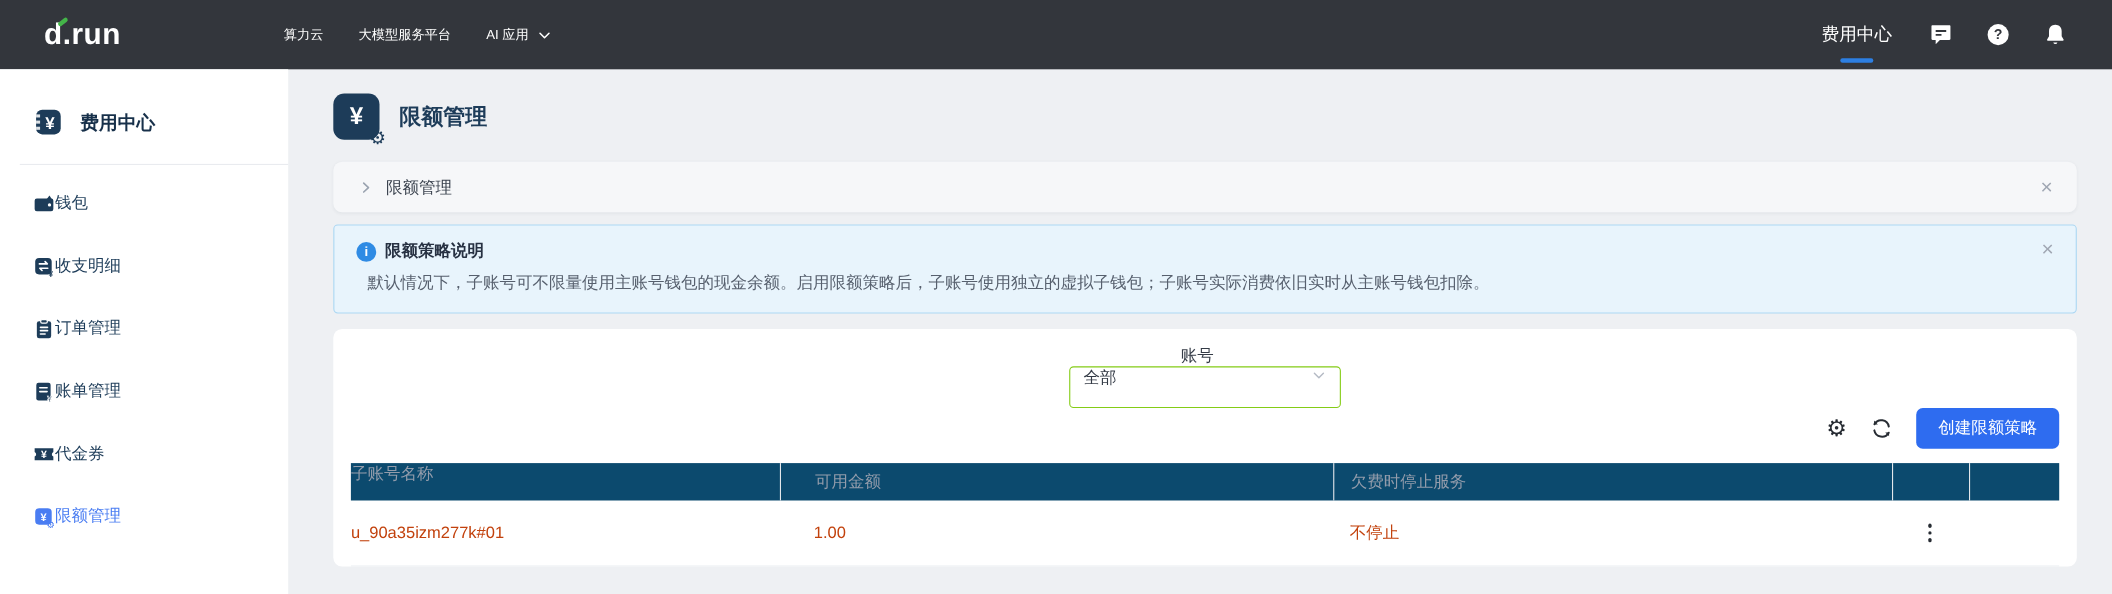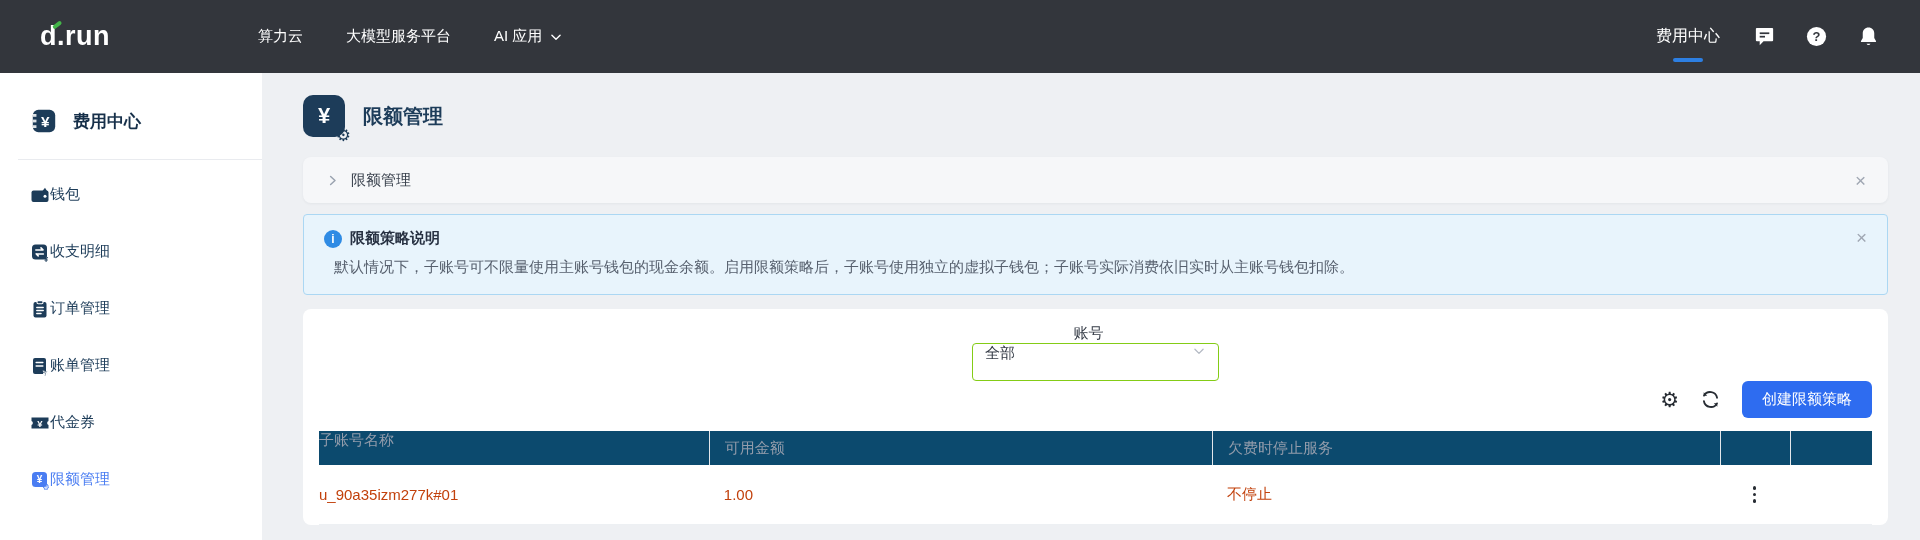--- a/index.html
+++ b/index.html
@@ -1,23 +1,23 @@
 <!DOCTYPE html>
 <html><head>
 <meta charset="utf-8">
 <style>
   * { margin:0; padding:0; box-sizing:border-box; }
   html,body { width:1920px; height:540px; overflow:hidden; }
   body { font-family:"Liberation Sans","DejaVu Sans",sans-serif; background:#eef0f3; color:#1d3c59; }
 
   
-  .navbar { height:73px; background:#33363c; display:flex; align-items:center; padding:0 40px; color:#fff; }
+  .navbar { height:63px; background:#33363c; display:flex; align-items:center; padding:0 40px; color:#fff; }
   .logo { font-size:27px; font-weight:bold; letter-spacing:.5px; position:relative; }
   .logo-tick { position:absolute; width:10px; height:3.5px; background:#44b549; border-radius:2px; transform:rotate(-38deg); top:2px; left:12px; }
-  .nav-items { display:flex; gap:43px; margin-left:148px; font-size:15px; }
+  .nav-items { display:flex; gap:32px; margin-left:148px; font-size:12px; }
   .nav-item { display:flex; align-items:center; gap:7px; cursor:pointer; }
   .navbar-right { margin-left:auto; display:flex; align-items:center; gap:28px; }
   .billing-center { position:relative; font-size:16px; cursor:pointer; padding:0 4px; }
   .billing-underline { position:absolute; left:50%; transform:translateX(-50%); bottom:-15px; width:30px; height:4px; border-radius:2px; background:#2d7fe2; }
   .nav-icon { width:24px; height:24px; display:flex; align-items:center; justify-content:center; cursor:pointer; }
   .user-group { display:flex; align-items:center; gap:10px; cursor:pointer; }
   .username { font-size:15px; color:#eceef0; }
 
   
   .layout { display:flex; height:477px; }
@@ -59,21 +59,21 @@
   .select-box { width:247px; height:38px; border:1px solid #84cc16; border-radius:4px; background:#fff;
                 display:flex; align-items:flex-start; justify-content:space-between; padding:0 12px; font-size:15px; color:#343b46; cursor:pointer;gap:11px; }
   .toolbar { margin-left:auto; display:flex; align-items:center; gap:21px; }
   .icon-btn { color:#272c33; font-size:21px; cursor:pointer; line-height:1; display:flex; align-items:center; }
   .primary-btn { background:#2e6cf0; color:#fff; border:none; height:37px; padding:0 20px; border-radius:6px;
                  font-size:15px; font-family:inherit; cursor:pointer; }
 
   .thead { display:flex; background:#0c4a6e; height:34px; font-size:15px; color:#939cab; }
   .th, .td { overflow:hidden; white-space:nowrap; }
   .c1 { width:25.1%; }
-  .c2 { width:32.4%; padding-left:15px; }
+  .c2 { width:32.4%; padding-left:31px; }
   .c3 { width:32.7%; padding-left:15px; }
   .c4 { width:4.5%; display:flex; justify-content:center; }
   .c5 { width:5.3%; }
   .th.c2, .th.c3, .th.c4, .th.c5 { border-left:1px solid #e4e7eb; height:100%; display:flex; align-items:center; }
   .th.c4 { justify-content:center; }
   .trow { display:flex; align-items:center; height:60px; font-size:15px; color:#c2410c; border-bottom:1px solid #edf0f3; }
   .dots-btn { display:flex; flex-direction:column; gap:3px; padding:6px; cursor:pointer; }
   .dots-btn i { width:3.5px; height:3.5px; border-radius:50%; background:#272c33; }
 
   .tfoot { display:flex; align-items:center; height:56px; font-size:15px; color:#9aa3b0; }

